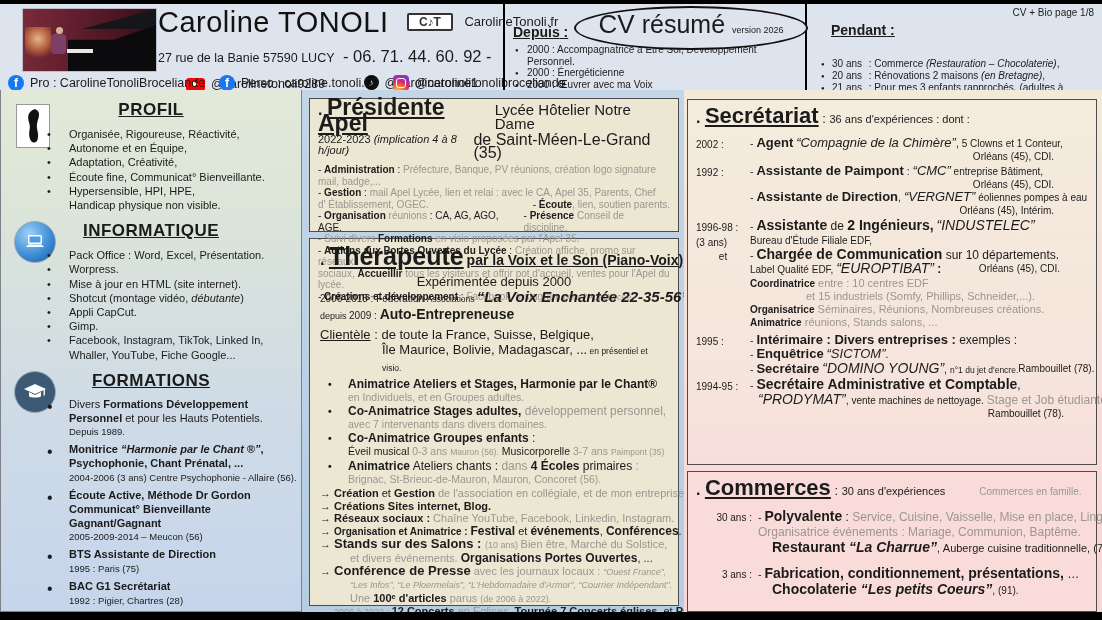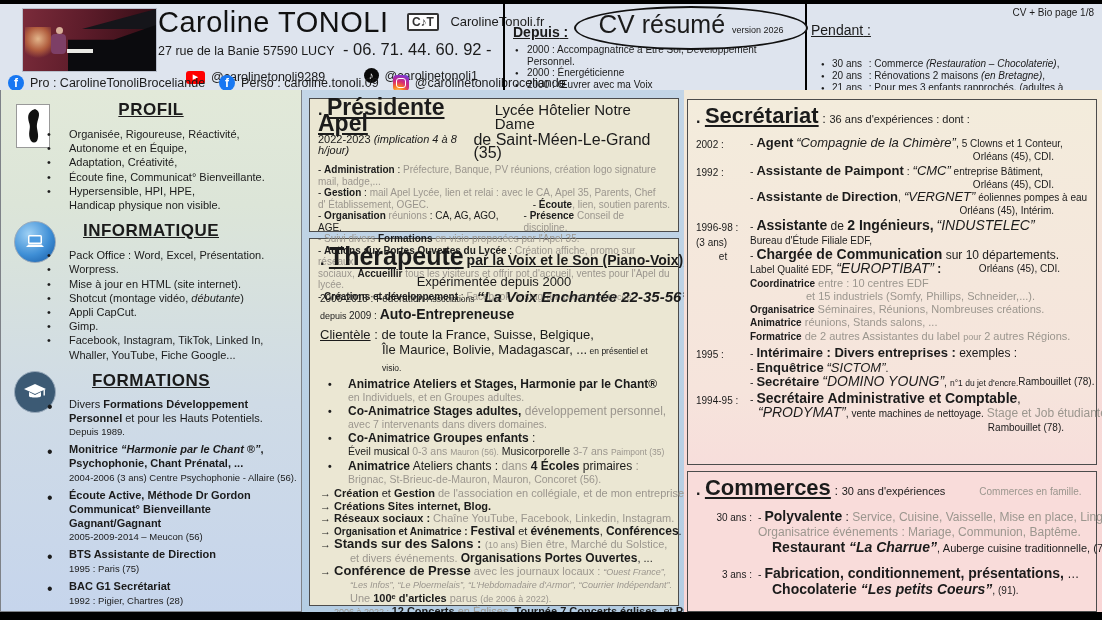--- a/index.html
+++ b/index.html
@@ -13,44 +13,44 @@
   .photo{position:absolute;left:22px;top:4px;width:133px;height:62px;background:linear-gradient(100deg,#7a2b3a 0%,#5d1c2a 45%,#300c13 100%);border:1px solid #b9bfcc;overflow:hidden;}
   .ph-glow{position:absolute;left:2px;top:18px;width:26px;height:34px;background:radial-gradient(circle at 50% 35%,#ffd9a0 0%,#c06a40 45%,rgba(0,0,0,0) 75%);opacity:.8;}
   .ph-piano{position:absolute;right:0;top:16px;width:88px;height:46px;background:#0b0b0e;clip-path:polygon(0 32%,52% 32%,100% 0,100% 100%,0 100%);}
   .ph-lid{position:absolute;right:0;top:0;width:74px;height:20px;background:#15151a;clip-path:polygon(0 100%,100% 0,100% 100%);}
   .ph-keys{position:absolute;left:44px;top:40px;width:26px;height:4px;background:#e9e9e4;}
   .ph-head{position:absolute;left:33px;top:18px;width:7px;height:7px;border-radius:50%;background:#d8b09a;}
   .ph-body{position:absolute;left:28px;top:25px;width:15px;height:20px;border-radius:4px;background:#7d3f66;}
   .namewrap{position:absolute;left:158px;top:2px;width:345px;}
   .namerow{white-space:nowrap;}
   .name{font-size:29px;letter-spacing:.5px;color:#111;}
-  .logobox{display:inline-block;margin-left:14px;border:2px solid #333;border-radius:2px;padding:0 3px;font-size:12px;font-weight:bold;color:#333;vertical-align:6px;background:#fff;}
+  .logobox{display:inline-block;margin-left:14px;border:2px solid #333;border-radius:2px;padding:0 10px;font-size:12px;font-weight:bold;color:#333;vertical-align:6px;background:#fff;}
   .site{font-size:13px;margin-left:7px;vertical-align:6px;}
-  .addrrow{margin-top:1px;white-space:nowrap;}
+  .addrrow{margin-top:8px;white-space:nowrap;}
   .addr{font-size:12.5px;}
   .phone{font-size:16.5px;margin-left:4px;}
   .socrow{margin-top:6px;margin-left:28px;white-space:nowrap;}
   .soc{display:inline-flex;align-items:center;gap:6px;font-size:12.5px;margin-right:34px;}
   .socrow2{position:absolute;left:8px;top:71px;white-space:nowrap;display:flex;align-items:center;}
   .socrow2 .soc{margin-right:14px;}
   .ic-yt{display:inline-flex;width:19px;height:13px;background:#f00;border-radius:3px;color:#fff;font-size:7px;align-items:center;justify-content:center;}
   .ic-tt{display:inline-flex;width:15px;height:15px;background:#0a0a0a;border-radius:50%;color:#fff;font-size:10px;align-items:center;justify-content:center;}
   .ic-fb{display:inline-flex;width:16px;height:16px;background:#1877f2;border-radius:50%;color:#fff;font-size:12px;font-weight:bold;align-items:center;justify-content:center;}
   .ic-ig{display:inline-flex;width:16px;height:16px;border-radius:4px;background:radial-gradient(circle at 30% 110%,#feda75 0%,#fa7e1e 30%,#d62976 55%,#962fbf 80%,#4f5bd5 100%);align-items:center;justify-content:center;}
   .ic-ig i{display:block;width:8px;height:8px;border:1.6px solid #fff;border-radius:3px;}
   .depuis{position:absolute;left:503px;top:0;width:304px;height:86px;border-left:2px solid #000;border-right:2px solid #000;box-sizing:border-box;}
   .dp-title{position:absolute;left:8px;top:20px;font-size:14px;font-weight:bold;text-decoration:underline;}
   .dp-title .colon{text-decoration:none;font-weight:bold;}
   .dp-list{position:absolute;left:10px;top:40px;width:290px;}
   .dp-item{font-size:10px;line-height:11.6px;padding-left:12px;position:relative;}
   .dp-item::before{content:"●";position:absolute;left:0;top:1px;font-size:6px;}
   .oval{position:absolute;left:574px;top:2px;width:230px;height:40px;border:2.5px solid #111;border-radius:50%;background:#dee4ee;display:flex;align-items:center;justify-content:center;white-space:nowrap;}
   .pendant{position:absolute;left:807px;top:0;width:295px;height:86px;}
   .pg{position:absolute;right:8px;top:3px;font-size:10px;}
-  .pd-title{position:absolute;left:4px;top:18px;font-size:14px;font-weight:normal;}
+  .pd-title{position:absolute;left:24px;top:18px;font-size:14px;font-weight:bold;}
   .pd-title span{text-decoration:underline;}
   .pd-list{position:absolute;left:14px;top:54px;width:278px;}
   .pd-item{font-size:10px;line-height:11.8px;padding-left:11px;position:relative;}
   .pd-item::before{content:"●";position:absolute;left:0;top:1px;font-size:6px;}
   .yw{display:inline-block;width:34px;}
 
   
   main{position:absolute;left:0;top:90px;width:1102px;height:522px;}
   .leftcol{position:absolute;left:0;top:0;width:302px;height:522px;box-sizing:border-box;border:1px solid #7e8288;border-top:none;background:linear-gradient(180deg,#e2e9d9 0%,#dce5d8 22%,#cfdbe6 60%,#c6d5ec 100%);padding-top:8px;}
   .midcol{position:absolute;left:302px;top:0;width:382px;height:522px;box-sizing:border-box;background:linear-gradient(180deg,#c3d5e6 0%,#b4cde3 100%);padding:8px 5px 0 7px;}
@@ -395,24 +395,20 @@
             <span class="rc gline ind56"><span class="g f11">et 15 industriels (Somfy, Phillips, Schneider,...).</span></span>
           </div>
         <div class="row">
             <span class="yr"></span>
             <span class="rc gline"><span class="b f10">Organisatrice</span><span class="g f11"> Séminaires, Réunions, Nombreuses créations.</span></span>
           </div>
         <div class="row">
             <span class="yr"></span>
             <span class="rc gline"><span class="b f10">Animatrice</span><span class="g f11"> réunions, Stands salons, ...</span></span>
           </div>
-        <div class="row">
-            <span class="yr"></span>
-            <span class="rc gline"><span class="b f10">Formatrice</span><span class="g f11"> de 2 autres Assistantes du label </span><span class="g f9">pour</span><span class="g f11"> 2 autres Régions.</span></span>
-          </div>
 
         <div class="row" style="margin-top:3px;">
           <span class="yr">1995 :</span>
           <span class="rc rline"><span>- </span><span class="b f13">Intérimaire : Divers entreprises :</span><span class="f12"> exemples :</span></span>
         </div>
         <div class="row">
             <span class="yr"></span>
             <span class="rc rline"><span>- </span><span class="b f13">Enquêtrice</span><span> </span><span class="i f13">“SICTOM”</span><span>.</span></span>
           </div>
         <div class="row">

